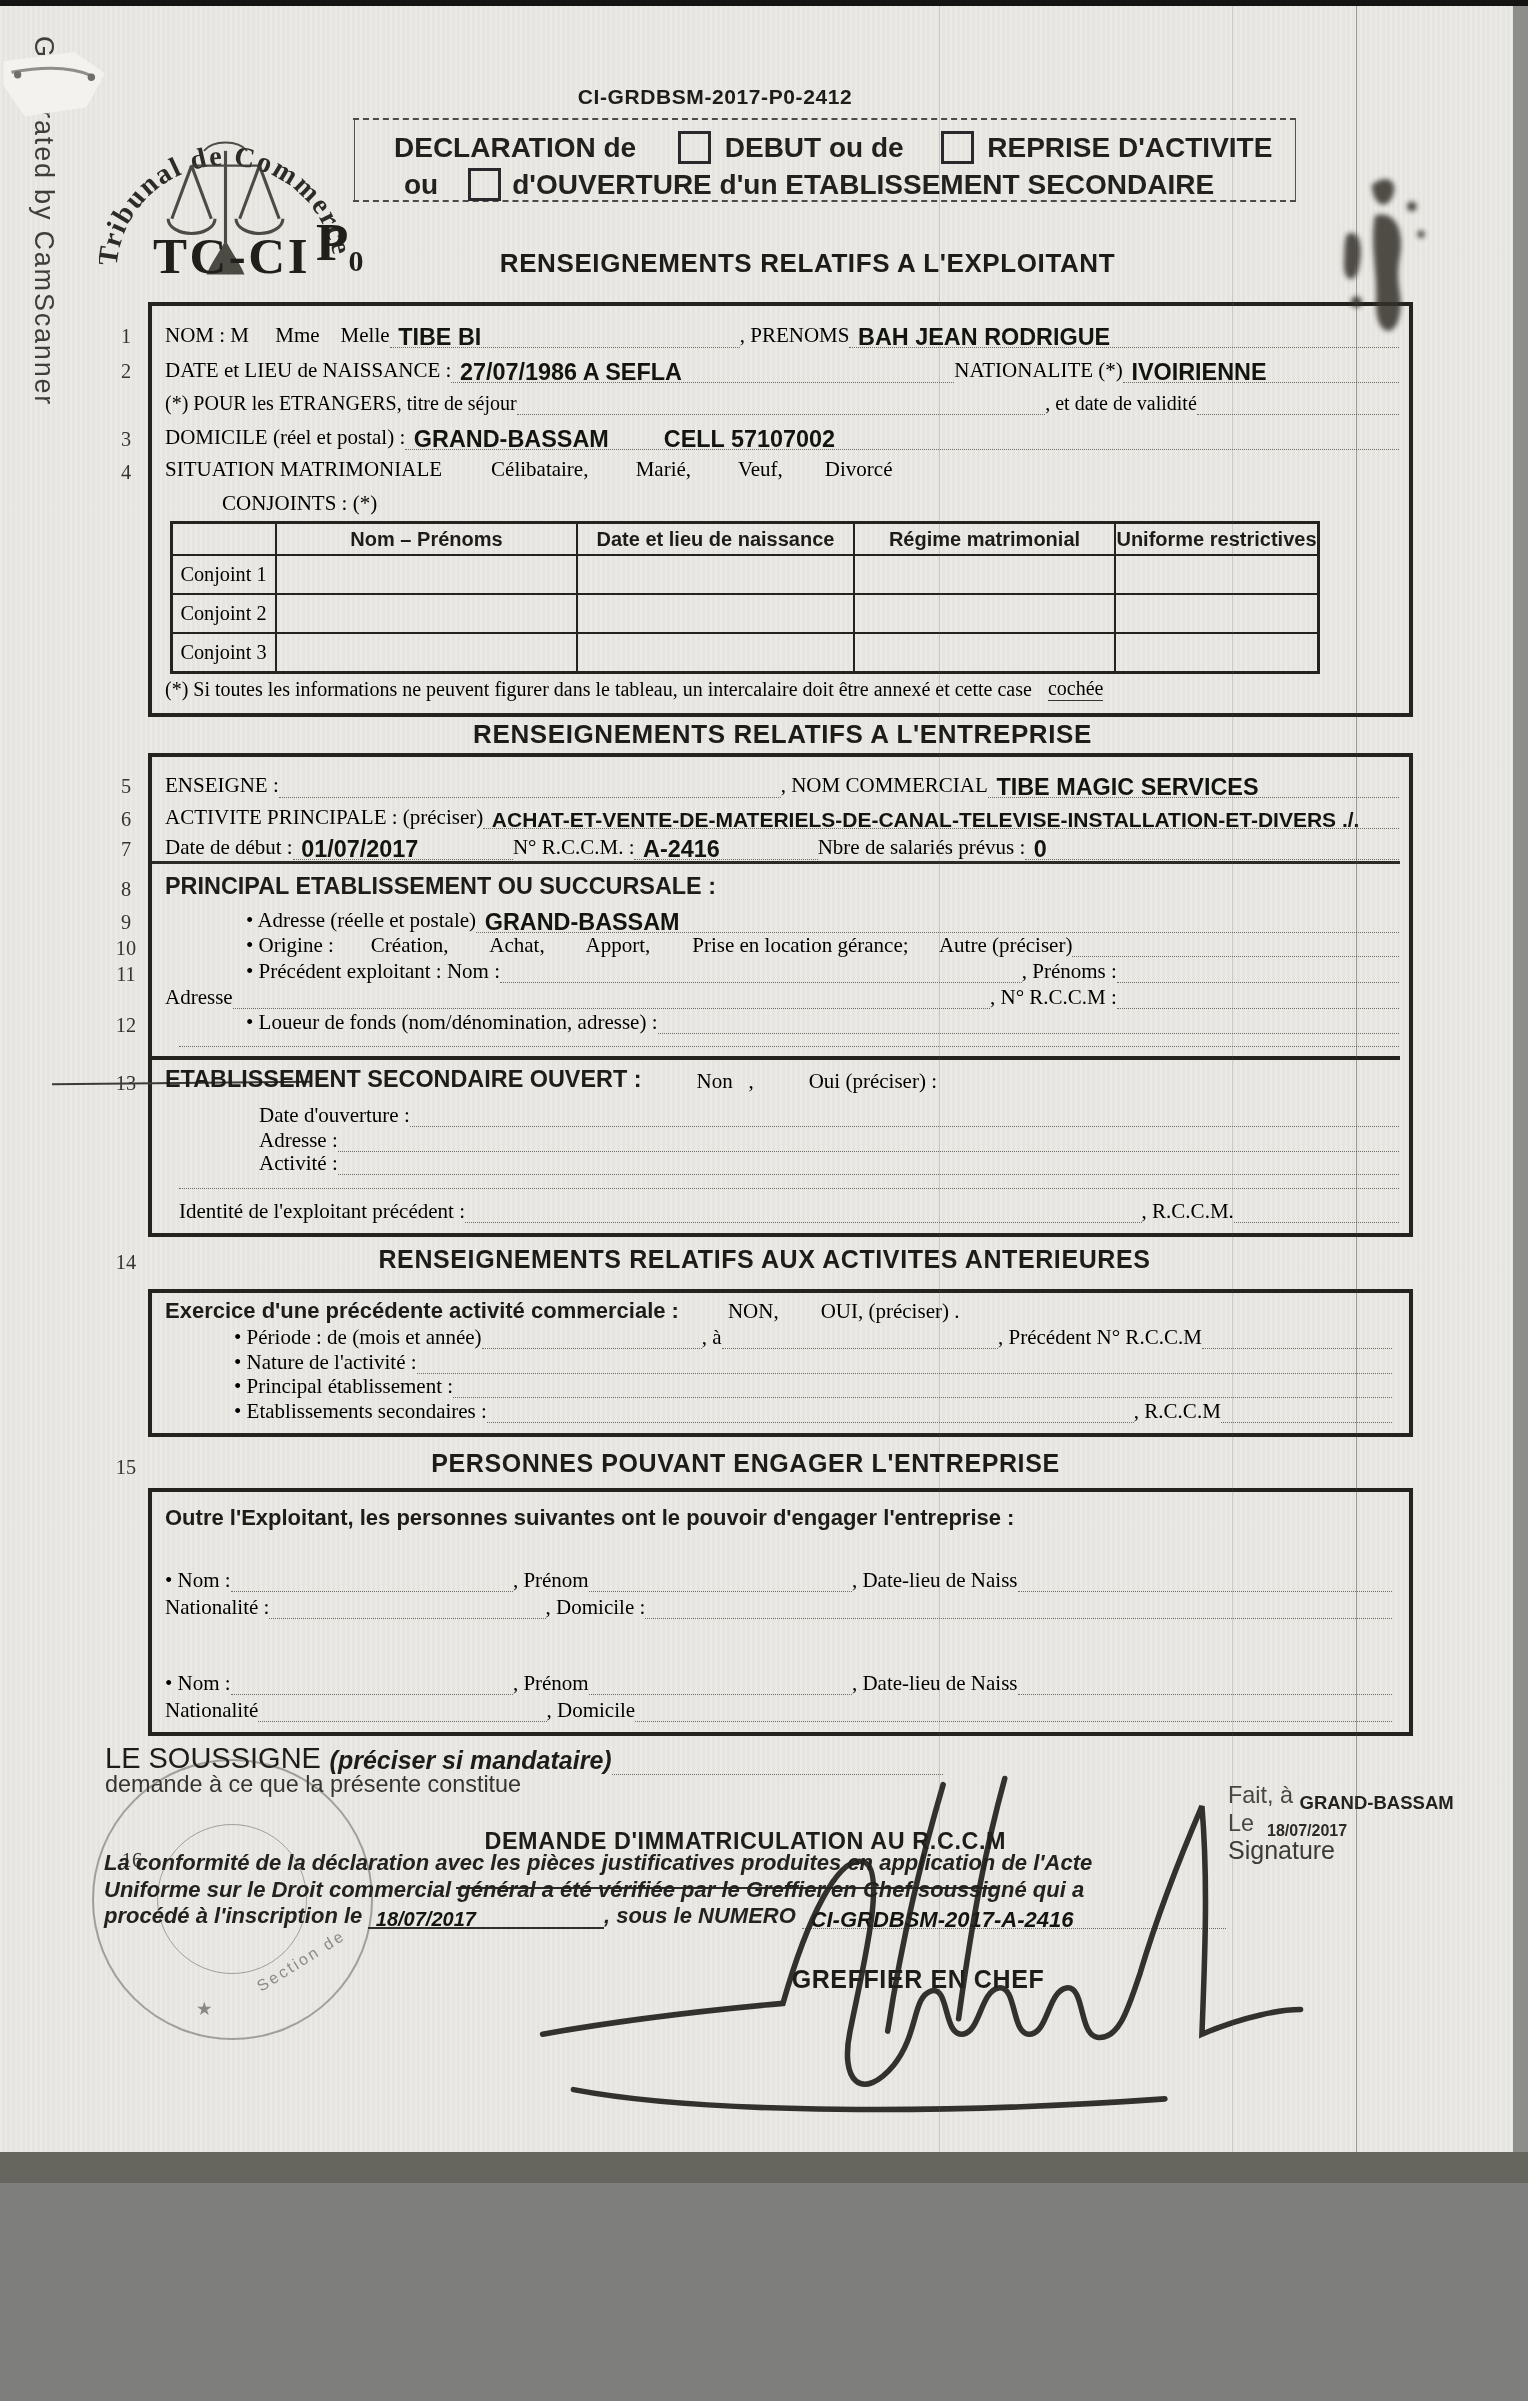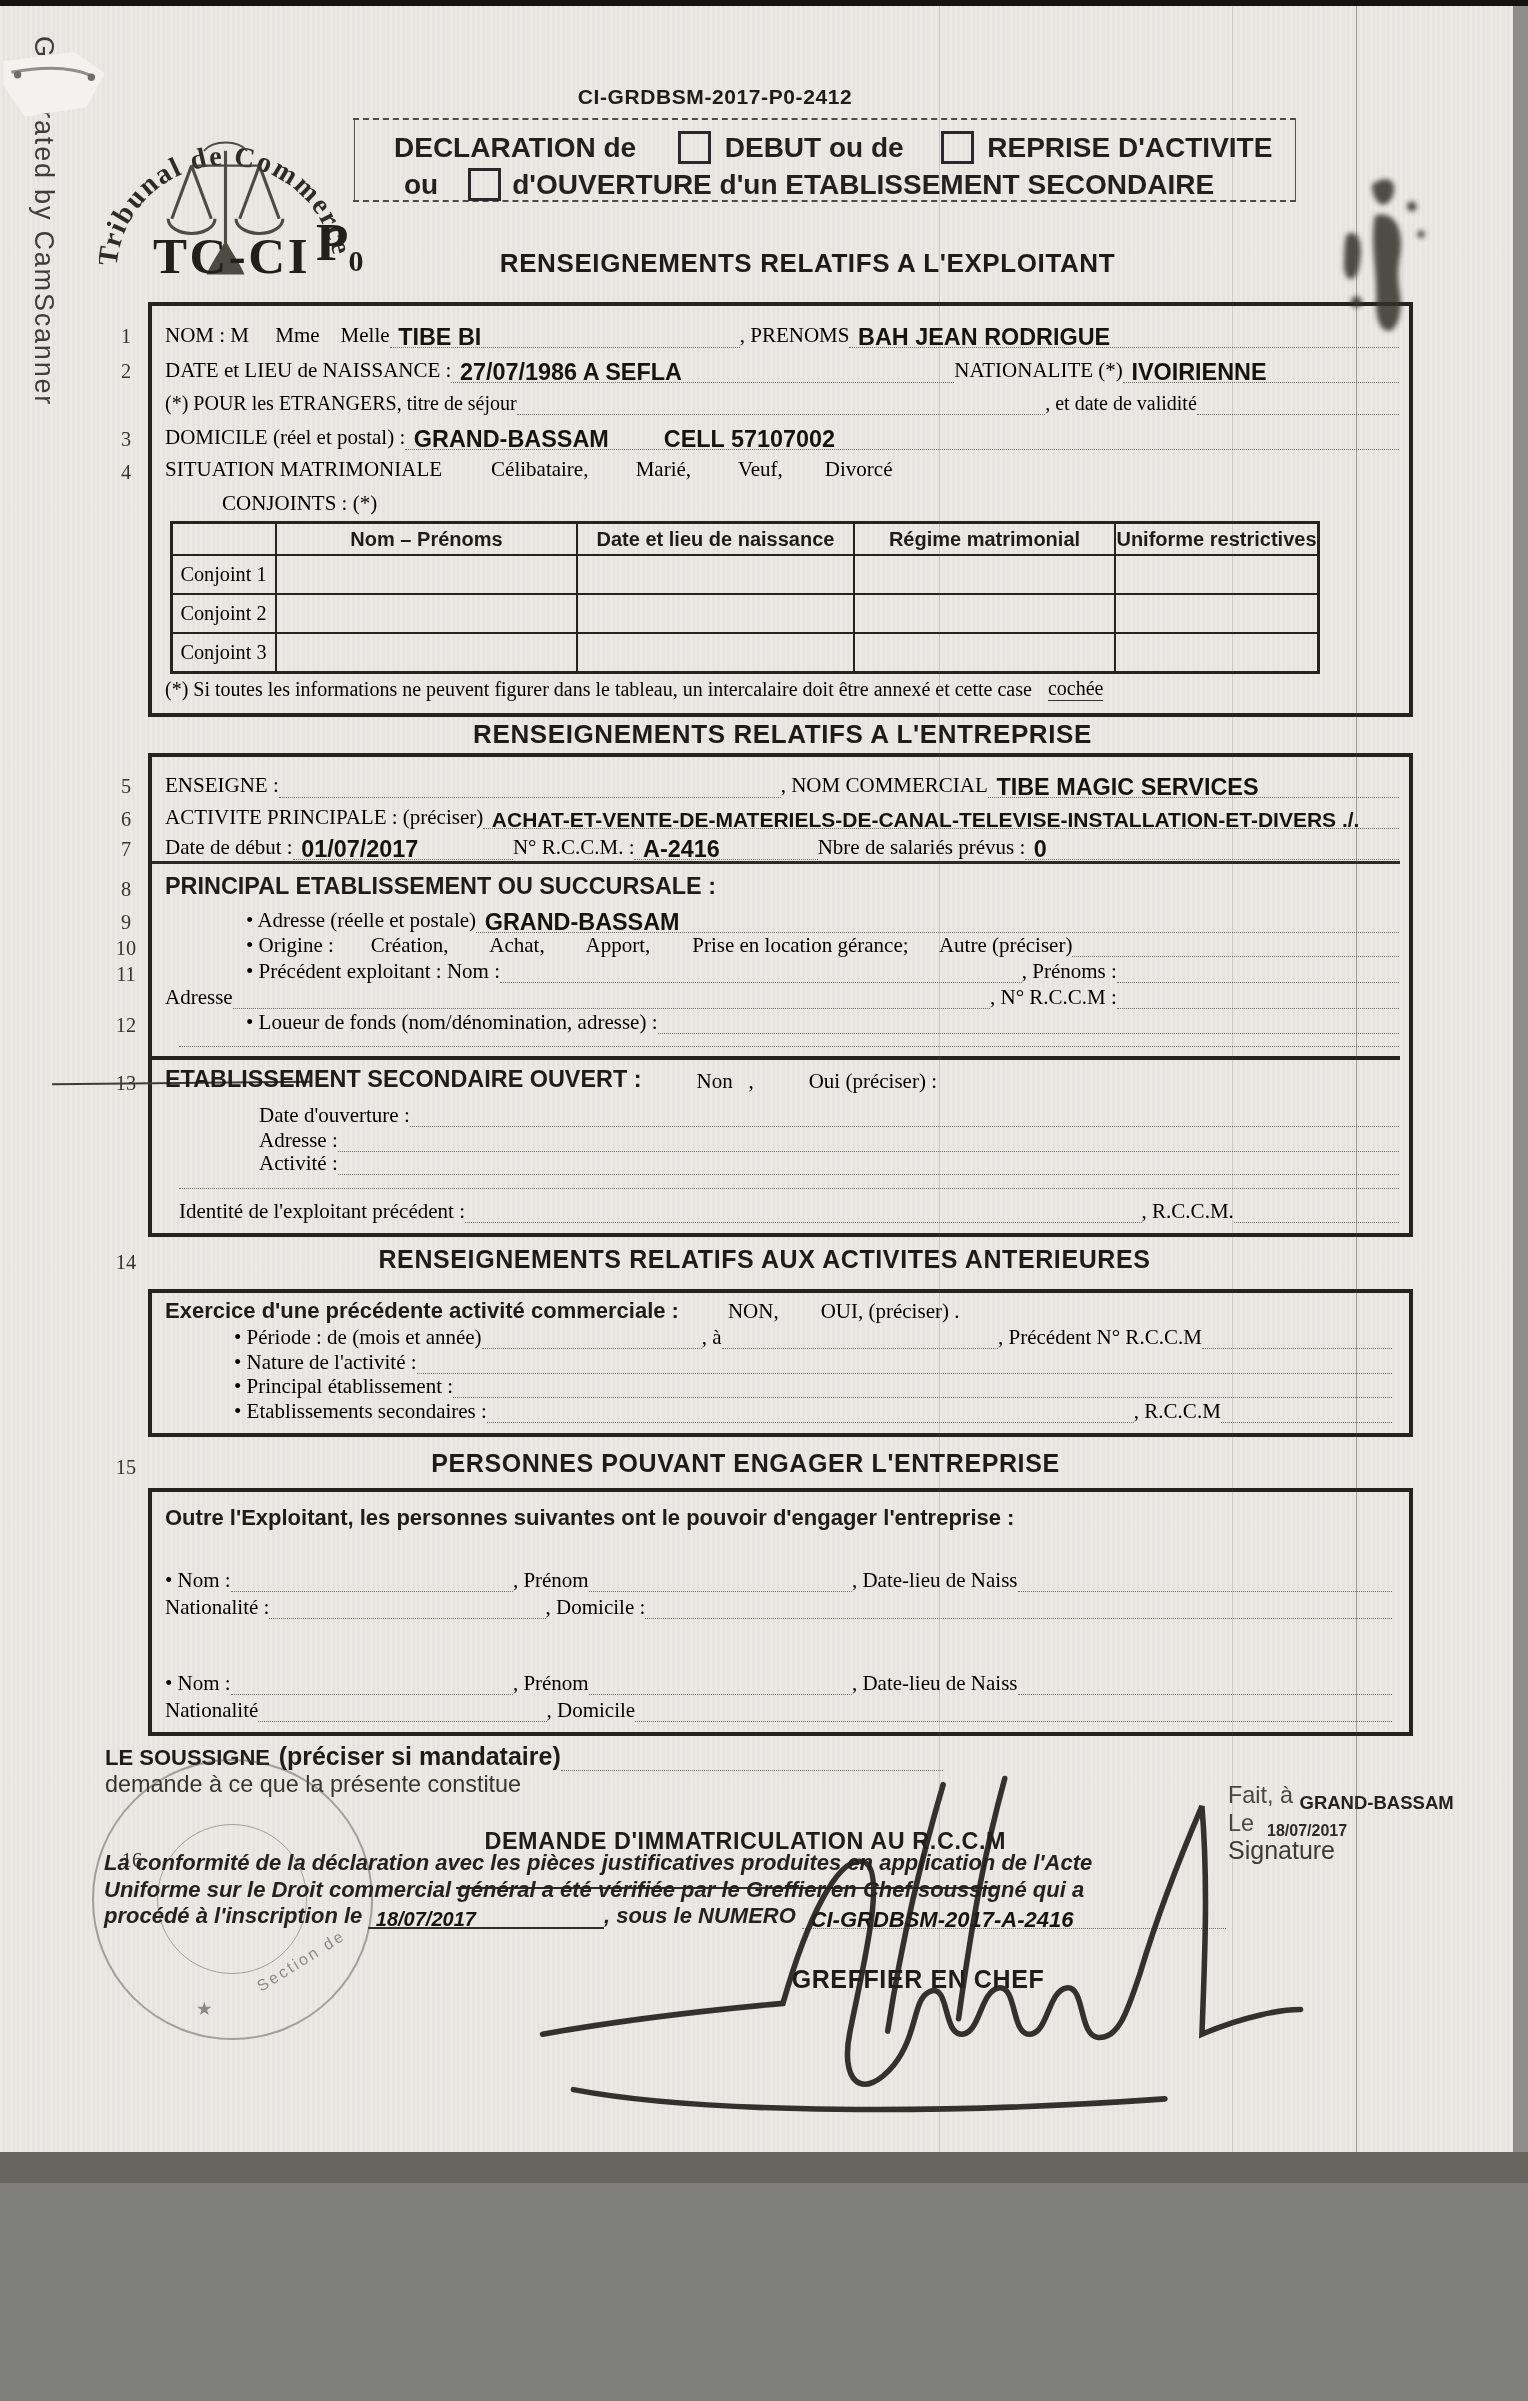--- a/index.html
+++ b/index.html
@@ -26,21 +26,21 @@
   .cb{display:inline-block;width:27px;height:27px;border:3.1px solid #29282c;background:transparent;flex:none;}
   .dline{position:absolute;display:flex;align-items:center;font-family:"Liberation Sans",sans-serif;font-weight:bold;color:#22211d;font-size:28px;white-space:pre;}
   .ctable{position:absolute;left:170px;top:521px;border:2.5px solid #24231e;display:grid;
           grid-template-columns:104px 301px 277px 261px 203px;grid-auto-rows:auto;}
   .ctable .c{border:1.2px solid #24231e;min-height:37px;display:flex;align-items:center;}
   .ctable .hc{justify-content:center;font:bold 20px "Liberation Sans",sans-serif;color:#1d1c18;min-height:30px;text-align:center;}
   .ctable .rc{font:20.3px "Liberation Serif",serif;color:#000000;padding-left:7.4px;}
   .wm{position:absolute;left:28px;top:36px;writing-mode:vertical-rl;font:27px "Liberation Sans",sans-serif;color:#3f3e3a;letter-spacing:1.8px;}
   .scanline{position:absolute;top:6.2px;height:2146px;width:1.2px;}
   .under{border-bottom:2.5px solid #302f2a;display:inline-flex;align-items:flex-end;padding:0 17px 0 7.4px;}
-  .ital{}
+  .ital{font-style:italic;}
   .p16{position:absolute;left:104px;width:1109px;font:bold italic 22px "Liberation Sans",sans-serif;color:#232220;white-space:pre;}
   .footgray{font-family:"Liberation Sans",sans-serif;color:#47463f;white-space:pre;}
   .stamp-circle{position:absolute;border-radius:50%;border:2.5px solid rgba(62,60,56,.42);}
   .stamp-txt{position:absolute;font:16px "Liberation Sans",sans-serif;color:rgba(62,60,56,.55);letter-spacing:2.5px;}
 </style>
 </head>
 <body>
 
 <div class="page">
   <div class="top-strip"></div>
@@ -369,21 +369,21 @@
     <span class="slot grow"></span>
   </div>
   <div class="r" style="left:165px;right:136px;top:1698px;">
     <span class="lbl">Nationalité</span>
     <span class="slot" style="flex:0 0 271px"></span>
     <span class="lbl">, Domicile</span>
     <span class="slot grow"></span>
   </div>
 
   <div class="r" style="left:105px;right:585px;top:1743px;">
-    <span class="bh" style="font-size:22px;font-weight:700">LE SOUSSIGNE</span>
+    <span class="bh" style="font-size:29px;font-weight:400">LE SOUSSIGNE</span>
     <span class="bh ital" style="font-size:25px;font-weight:600;margin-left:8.6px">(préciser si mandataire)</span>
     <span class="slot grow"></span>
   </div>
   <div class="r" style="left:105px;top:1771px;">
     <span class="footgray" style="font-size:23.4px;color:#35342f">demande à ce que la présente constitue</span>
   </div>
   <div class="h" style="left:456px;top:1801px;width:542px;font-size:23.4px;border-bottom:2.5px solid #2b2a26;padding-bottom:5px;">
     <span>DEMANDE D'IMMATRICULATION AU R.C.C.M</span>
   </div>
 

